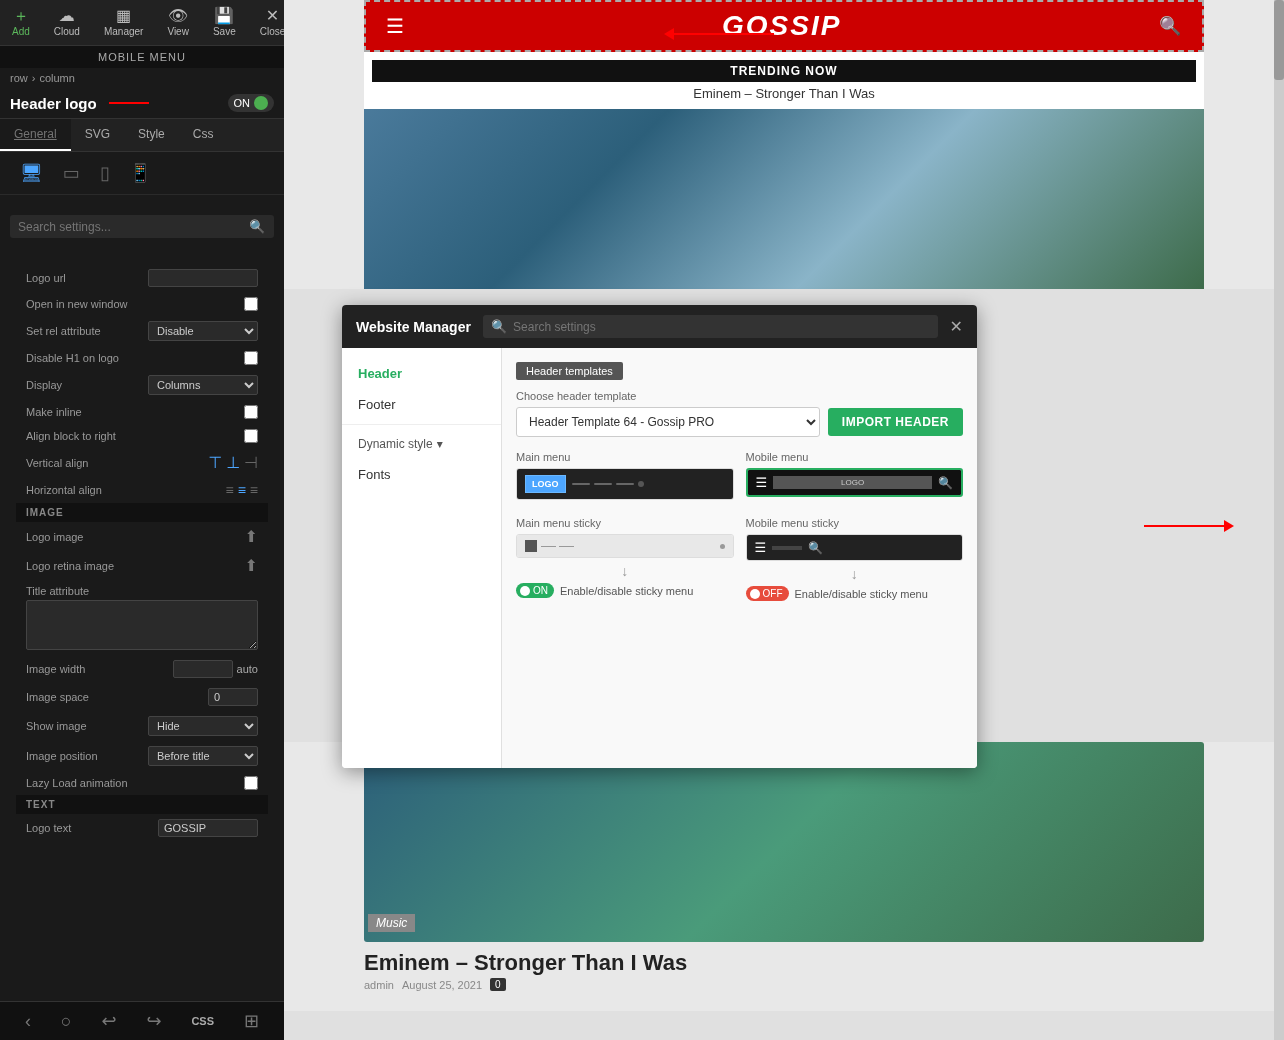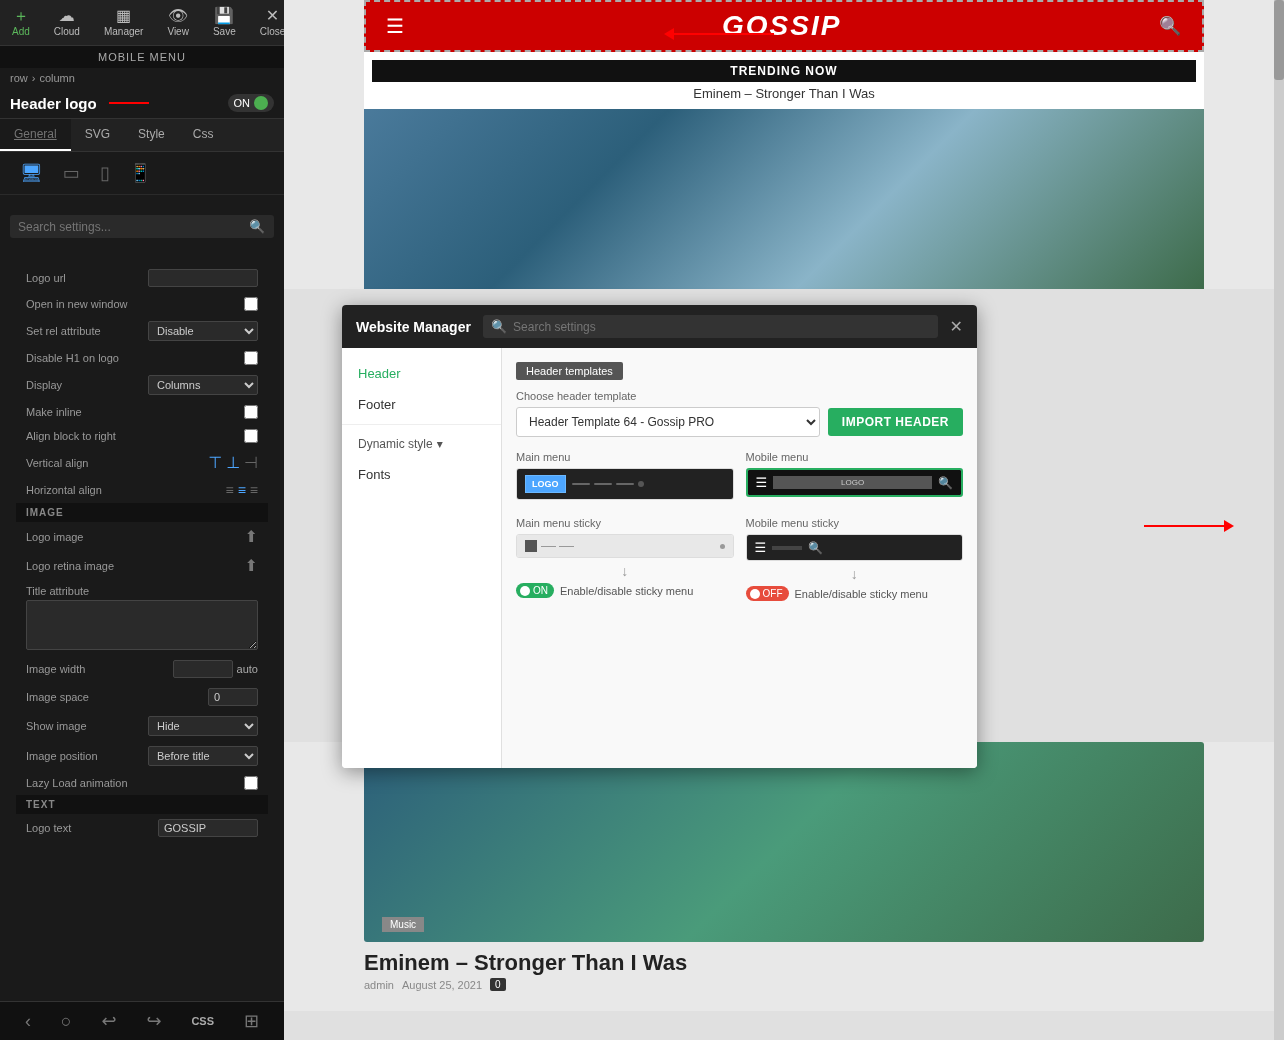--- a/index.html
+++ b/index.html
@@ -326,21 +326,21 @@
       background: #fff;
       border-right: 1px solid #e0e0e0;
       padding: 10px 0;
     }
     .modal-sidebar-item {
       padding: 8px 16px;
       font-size: 13px;
       cursor: pointer;
       color: #333;
     }
-    .modal-sidebar-item.active { color: #27ae60; font-weight: normal; }
+    .modal-sidebar-item.active { color: #27ae60; font-weight: bold; }
     .modal-sidebar-divider { border: none; border-top: 1px solid #eee; margin: 4px 0; }
     .dynamic-style {
       padding: 8px 16px;
       font-size: 12px;
       color: #555;
       display: flex; align-items: center; gap: 4px;
     }
 
     .modal-content {
       flex: 1;
@@ -492,25 +492,26 @@
     .modal-red-arrow-line { width: 80px; height: 2px; background: red; }
     .post-image {
       margin: 0 80px;
       height: 200px;
       background: linear-gradient(135deg, #2c5f7a 0%, #4a9b7a 50%, #3d6b4a 100%);
       border-radius: 3px;
       position: relative;
     }
     .post-tag {
       position: absolute;
-      bottom: 10px; left: 18px;
+      bottom: 10px; left: 4px;
       background: #888;
       color: #fff;
-      font-size: 10px;
+      font-size: 12px;
       padding: 2px 8px;
+      font-style: italic;
     }
     .post-title {
       margin: 8px 80px 2px;
       font-size: 22px;
       font-weight: bold;
       color: #222;
     }
     .post-meta {
       margin: 0 80px;
       font-size: 11px;

